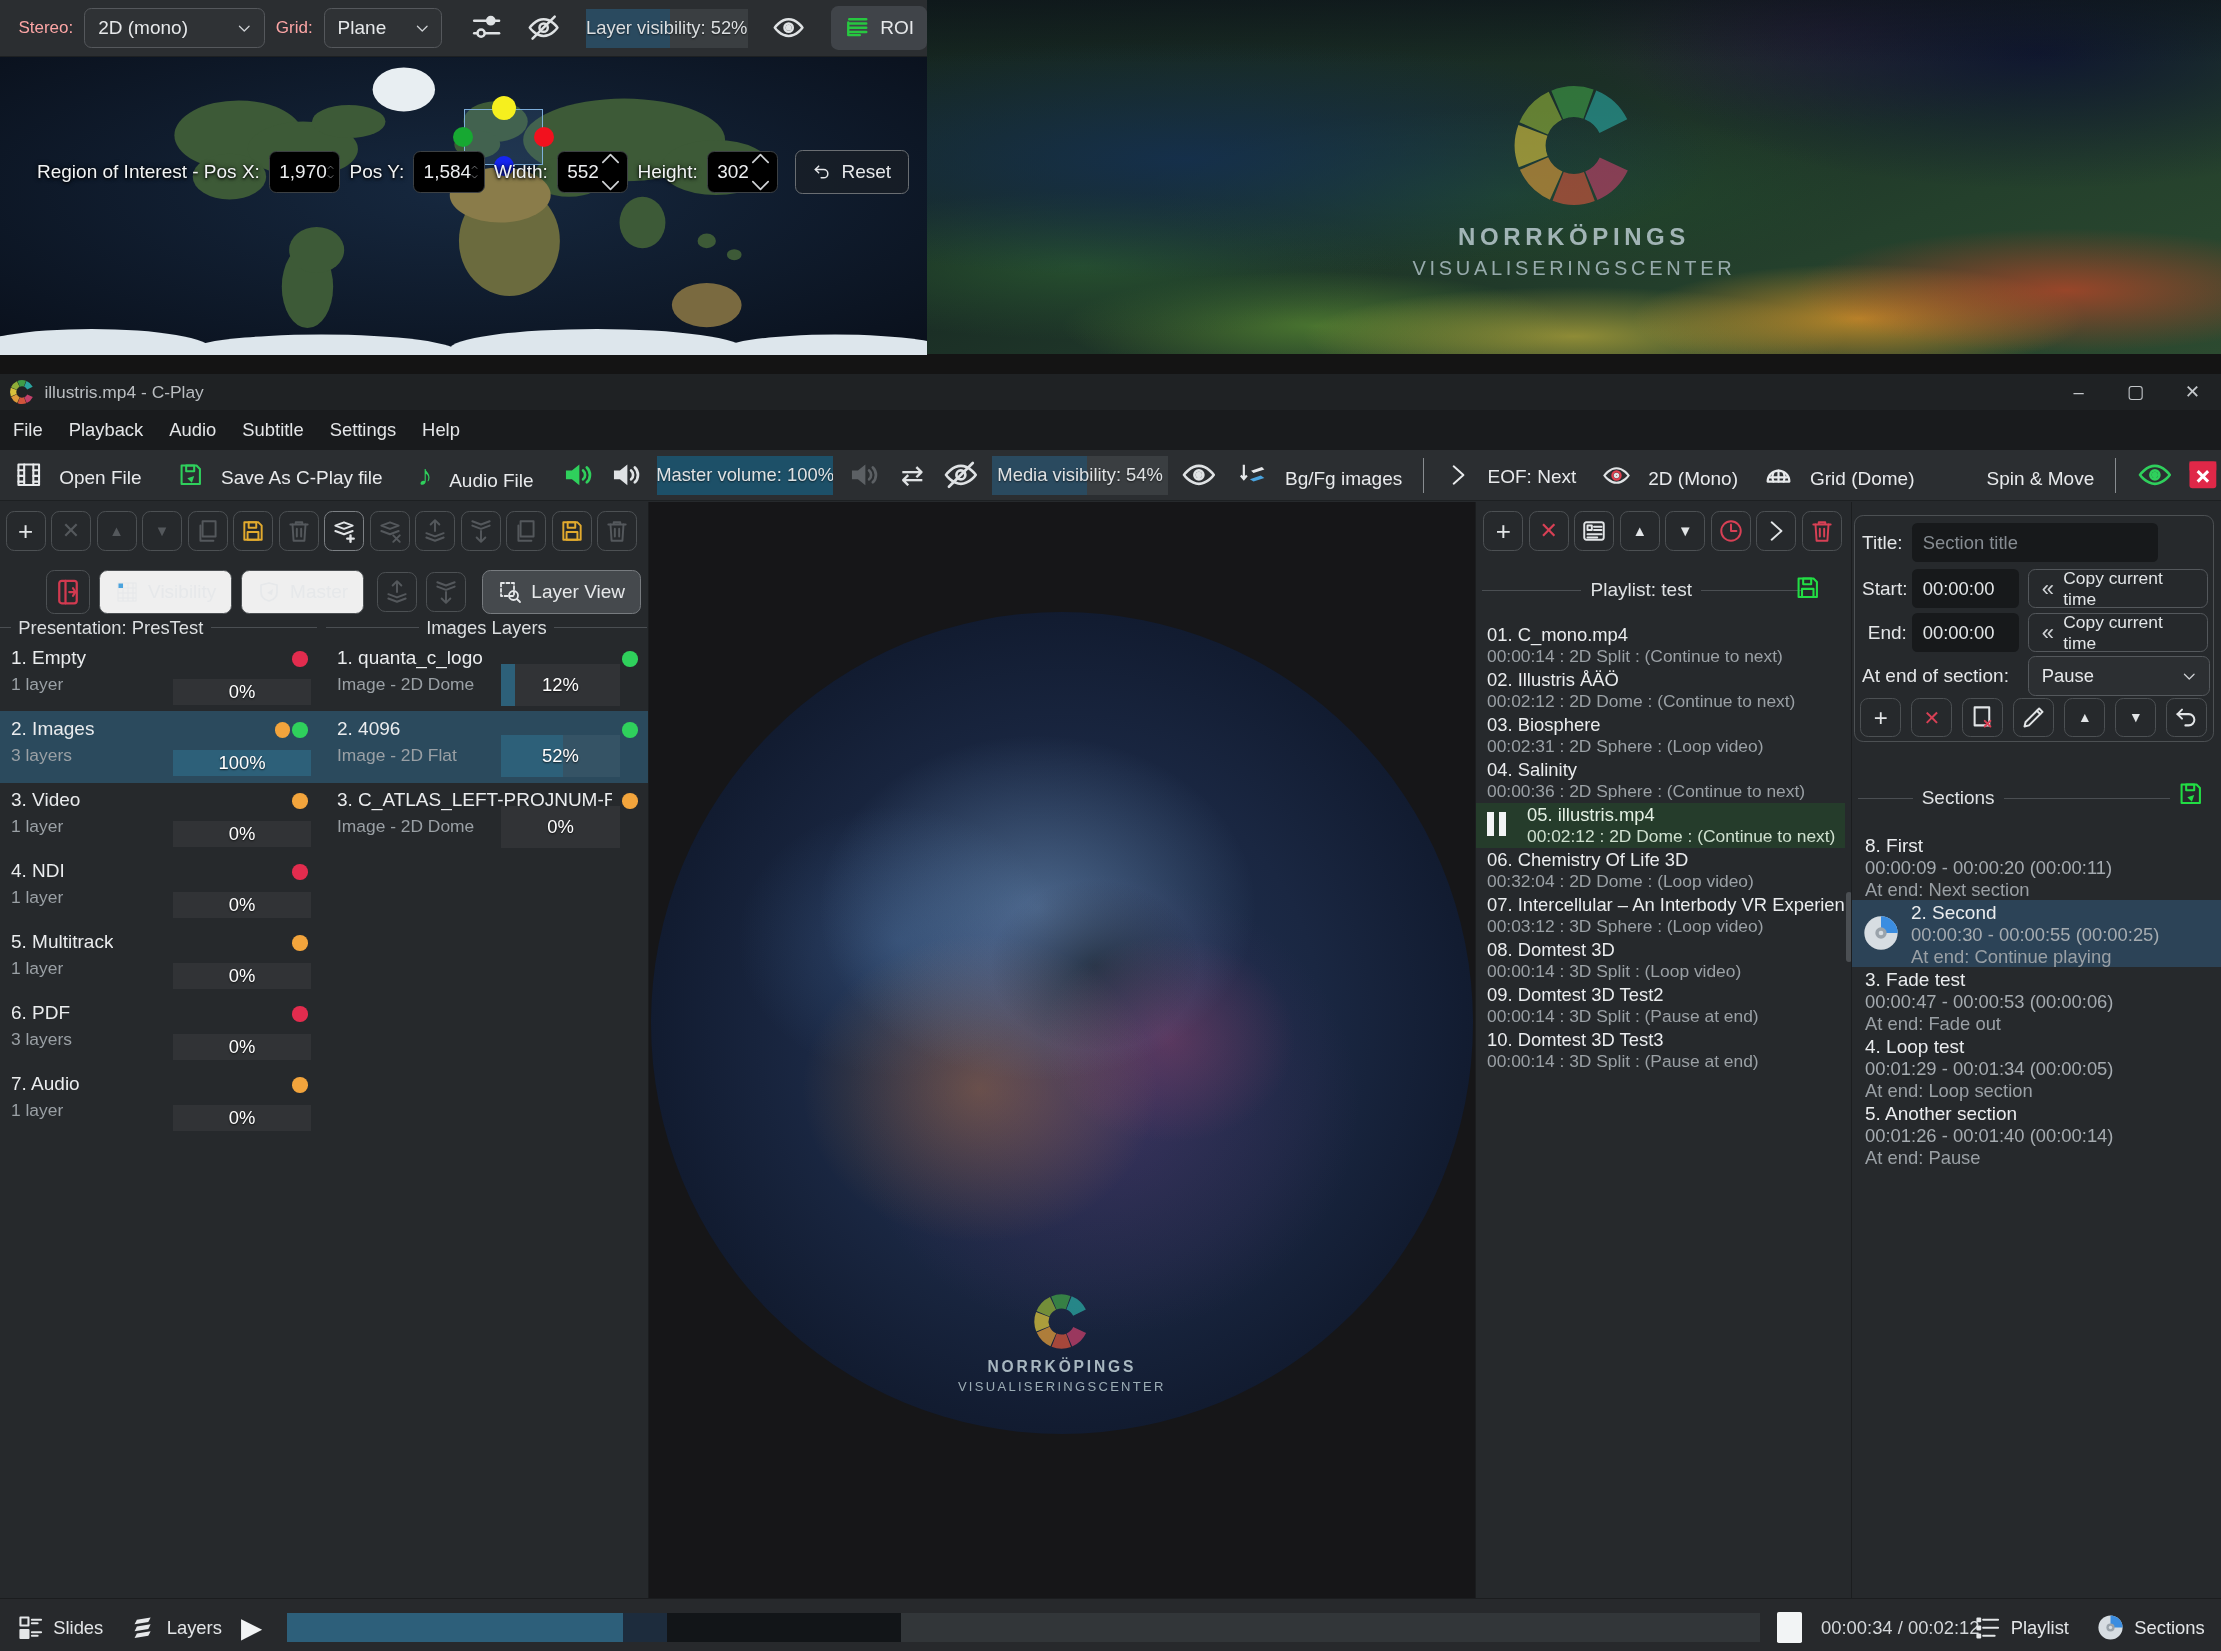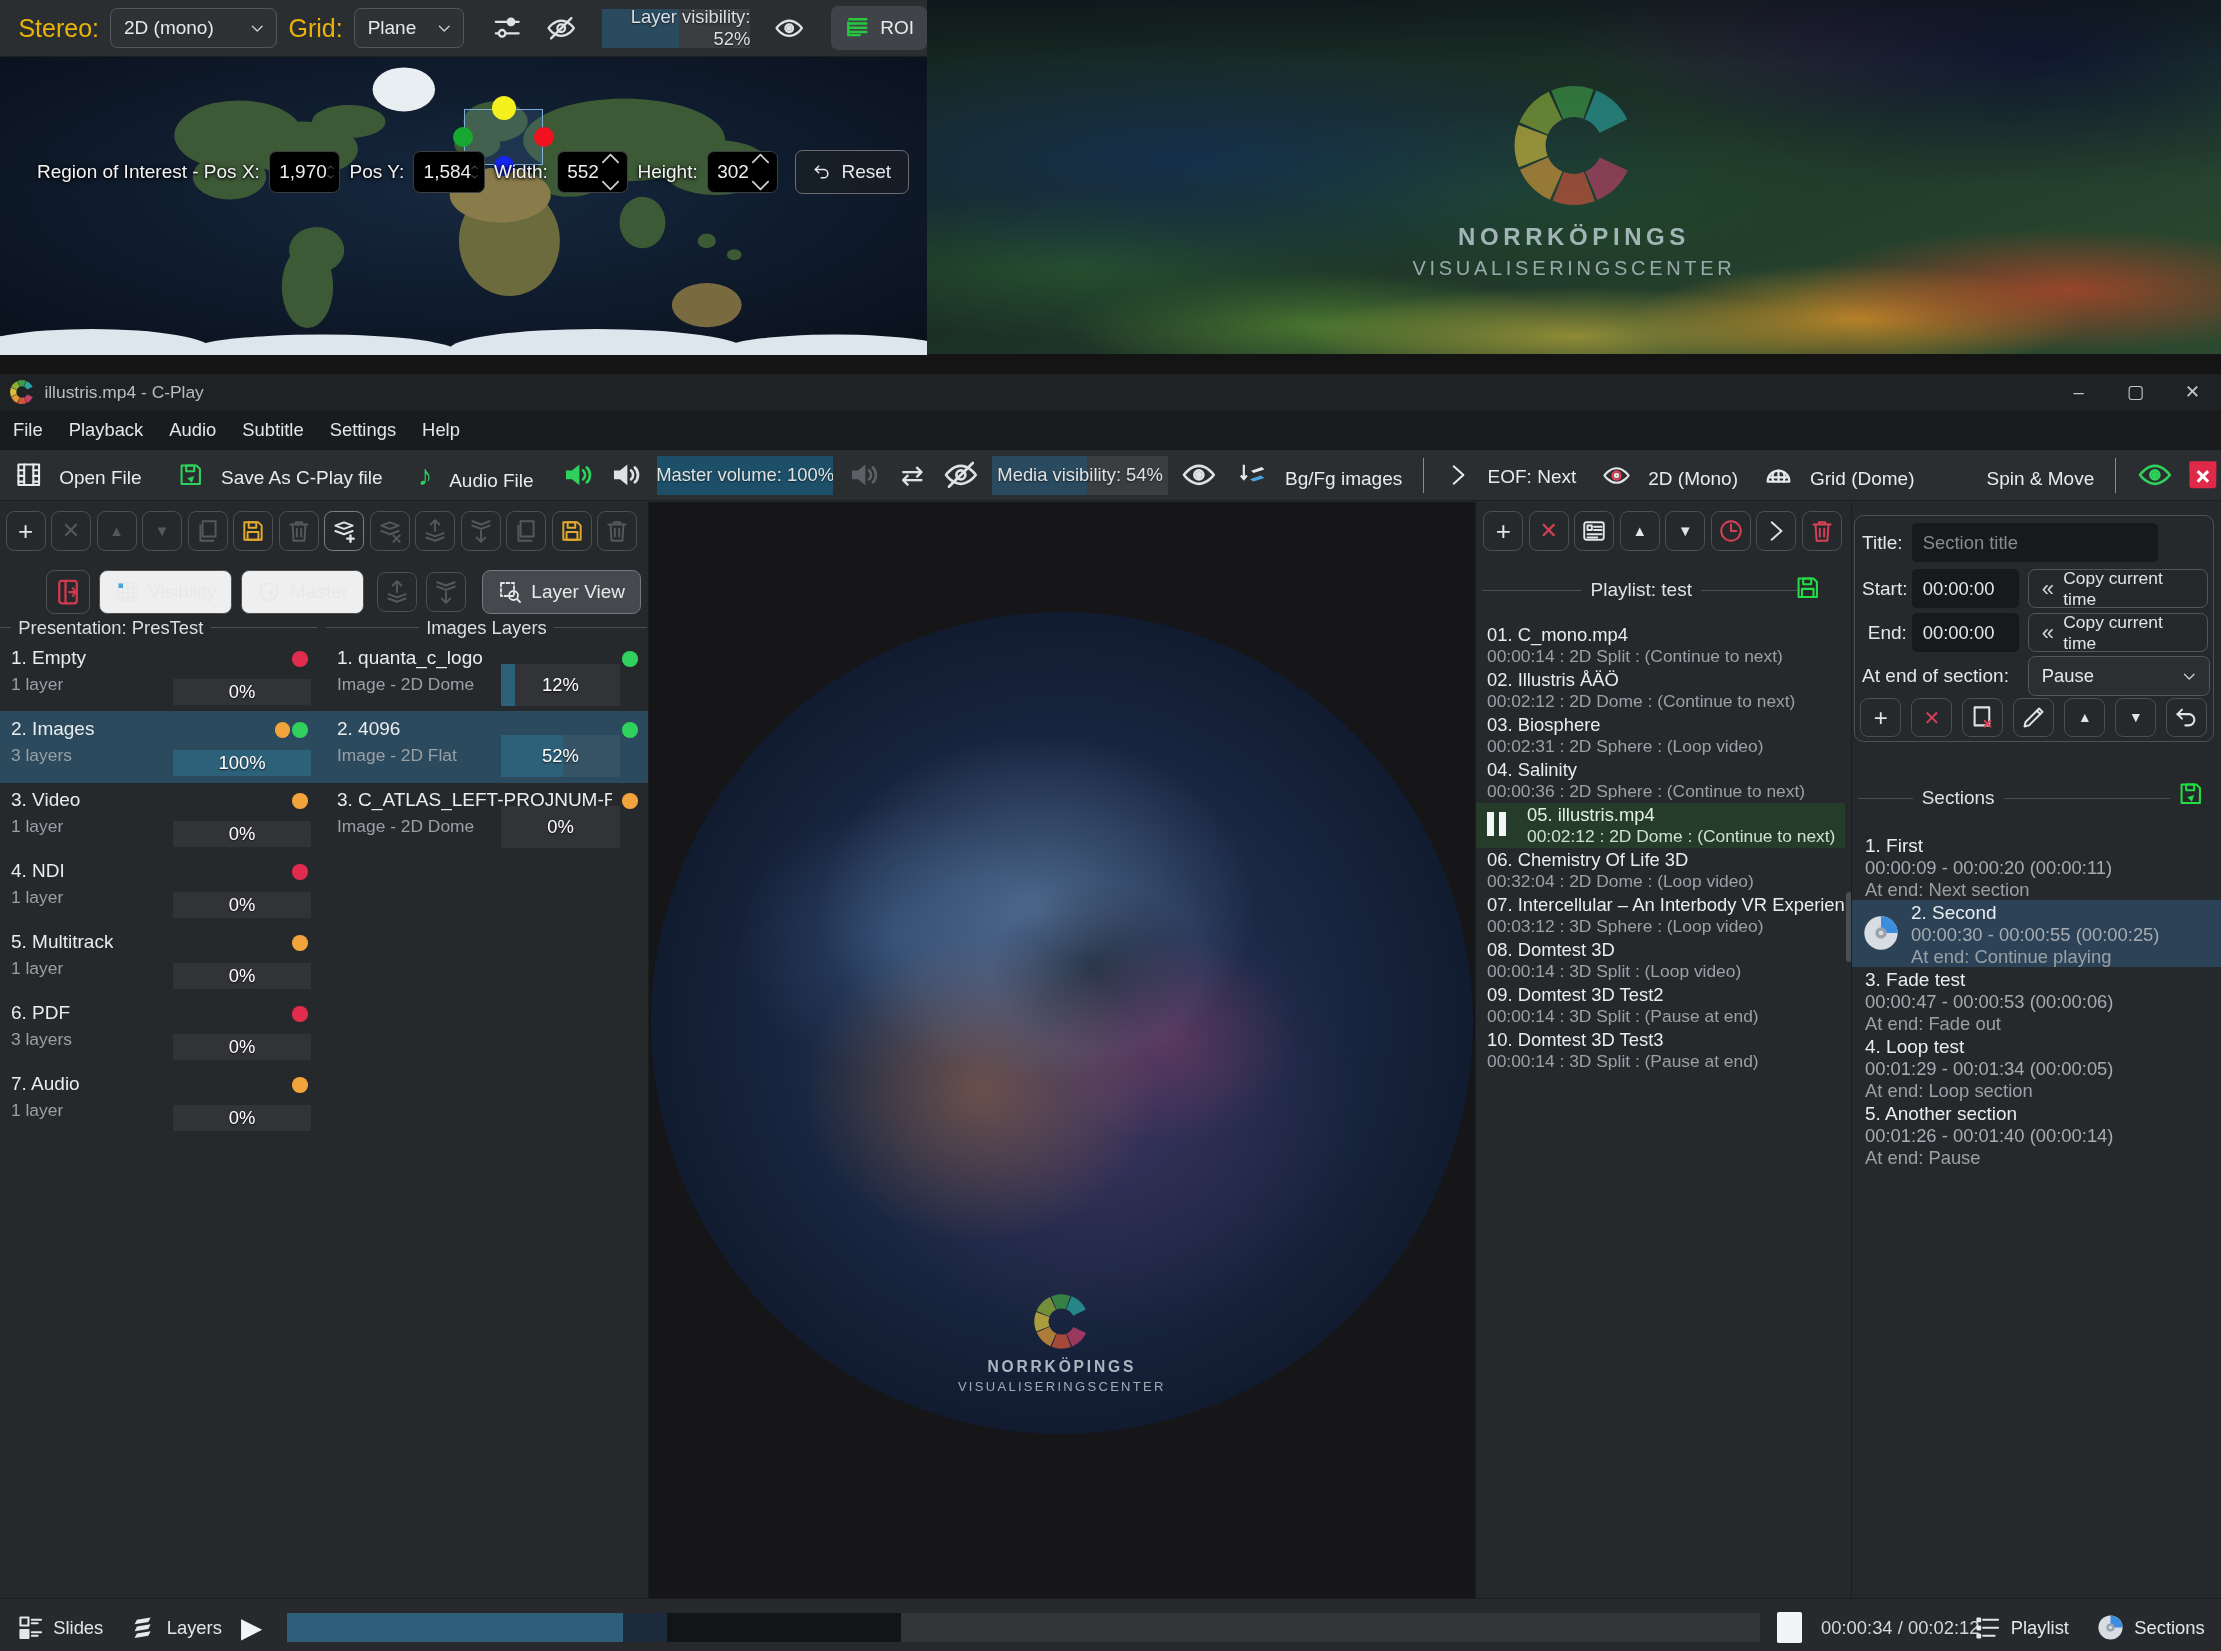--- a/index.html
+++ b/index.html
@@ -5,21 +5,21 @@
   html,body{margin:0;padding:0;background:#000;}
   body{font-family:"Liberation Sans","DejaVu Sans",sans-serif;color:#e6e8ea;-webkit-font-smoothing:antialiased;}
   #app{position:relative;width:2221px;height:1651px;background:#141414;overflow:hidden;}
   .abs{position:absolute;}
   svg{display:block;}
   .ic svg{width:100%;height:100%;}
 
   
   .tlwin{left:0;top:0;width:927px;height:354px;background:#0c1422;}
   .tl-toolbar{position:absolute;left:0;top:0;right:0;height:57px;background:#2b2e31;border-bottom:0.9px solid #1d2022;display:flex;align-items:center;gap:11px;padding-left:18.4px;box-sizing:border-box;}
-  .lbl{font-size:25px;color:#eab308;}
+  .lbl{font-size:17px;color:#fca5a5;}
   .dd{height:40px;background:#2f3235;border:0.9px solid #55585c;border-radius:7.3px;display:flex;align-items:center;justify-content:space-between;padding:0 11px 0 13px;font-size:19px;box-sizing:border-box;}
   .dd .chev{width:16.5px;height:16.5px;color:#cfd2d5;}
   .icbtn{width:37px;height:37px;color:#dfe2e4;display:flex;align-items:center;justify-content:center;}
   .icbtn svg{width:27.5px;height:27.5px;}
   .slider-box{position:relative;width:180px;height:39px;background:#3a3e41;overflow:hidden;display:flex;align-items:center;justify-content:center;}
   .slider-box .fill{position:absolute;left:0;top:0;bottom:0;background:#2a4a5f;}
   .slider-box span{position:relative;font-size:18.4px;color:#dcdfe1;text-shadow:0 0.9px 1.8px rgba(0,0,0,.6);text-align:right;}
   .roi-btn{height:44px;background:#404449;border-radius:7.3px;display:flex;align-items:center;gap:9.2px;padding:0 13px;font-size:19px;}
   .roi-btn svg{width:27.5px;height:27.5px;}
 
@@ -1063,21 +1063,21 @@
         </div>
         <span class="save-ic sec-save ic">
             <svg viewBox="0 0 24 24" fill="none" stroke="currentColor" stroke-width="1.8" stroke-linecap="round" stroke-linejoin="round" style="width:100%;height:100%">
               <path d="M4 4h13l3 3v13H4z"></path>
               <rect x="8" y="4" width="7" height="5"></rect>
               <path d="M9 15l6-2-2 6z" fill="currentColor" stroke="none"></path>
             </svg>
           </span>
         <div class="sec-items" id="secItems">
             <div class="sec-item">
-              <div class="sec-title">1. First</div>
+              <div class="sec-title">8. First</div>
               <div class="sec-time">00:00:09 - 00:00:20 (00:00:11)</div>
               <div class="sec-atend">At end: Next section</div>
             </div>
             <div class="sec-item sel">
               <span class="sec-disc ic">
                 <svg viewBox="0 0 24 24" style="width:100%;height:100%">
                   <circle cx="12" cy="12" r="10" fill="#d7dde2"></circle>
                   <path d="M12 12L12 2a10 10 0 0 1 10 10z" fill="#3b8de0"></path>
                   <circle cx="12" cy="12" r="3.4" fill="#9aa3ab"></circle>
                   <circle cx="12" cy="12" r="1.4" fill="#d7dde2"></circle>

